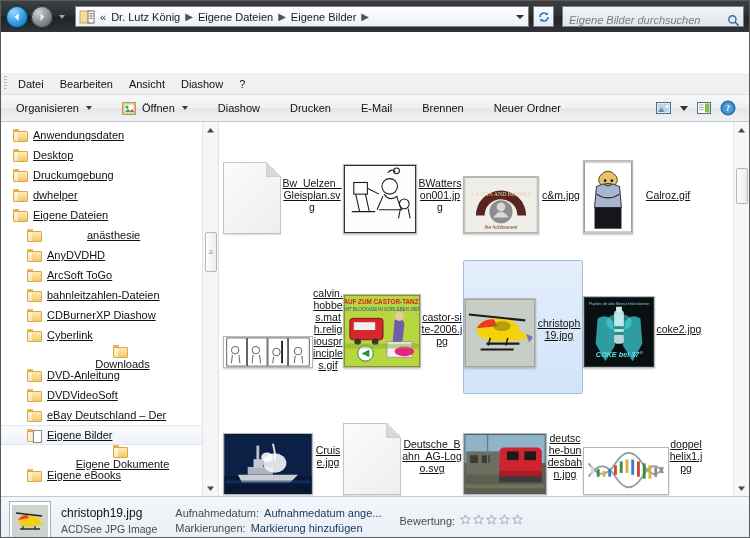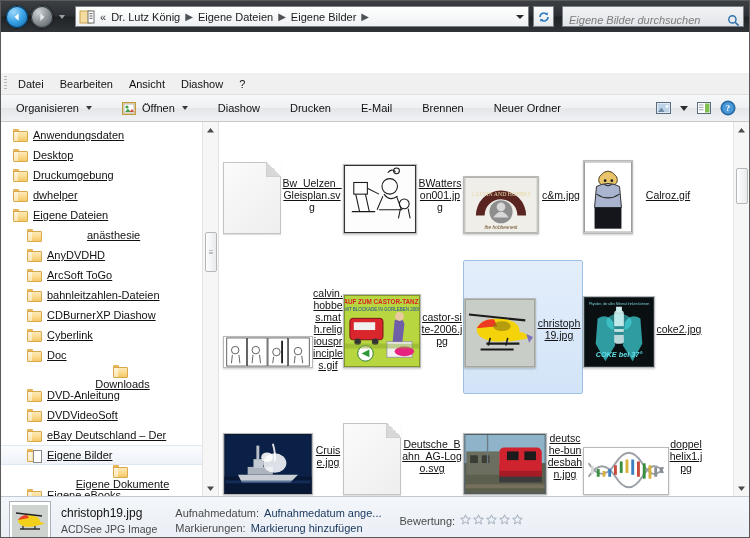--- a/index.html
+++ b/index.html
@@ -437,28 +437,20 @@
             </span>
             <span class="lbl">CDBurnerXP Diashow</span>
           </div>
           <div class="trow" style="padding-left: 26px;">
             <span class="folder">
               <span class="tab"></span>
               <span class="body"></span>
               <span class="shine"></span>
             </span>
             <span class="lbl">Cyberlink</span>
-          </div>
-          <div class="trow" style="padding-left: 26px;">
-            <span class="folder">
-              <span class="tab"></span>
-              <span class="body"></span>
-              <span class="shine"></span>
-            </span>
-            <span class="lbl">Doc</span>
           </div>
           <div class="trow" style="padding-left: 26px; flex-direction: column;">
             <span class="folder">
               <span class="tab"></span>
               <span class="body"></span>
               <span class="shine"></span>
             </span>
             <span class="lbl">Downloads</span>
           </div>
           <div class="trow" style="padding-left: 26px;">

